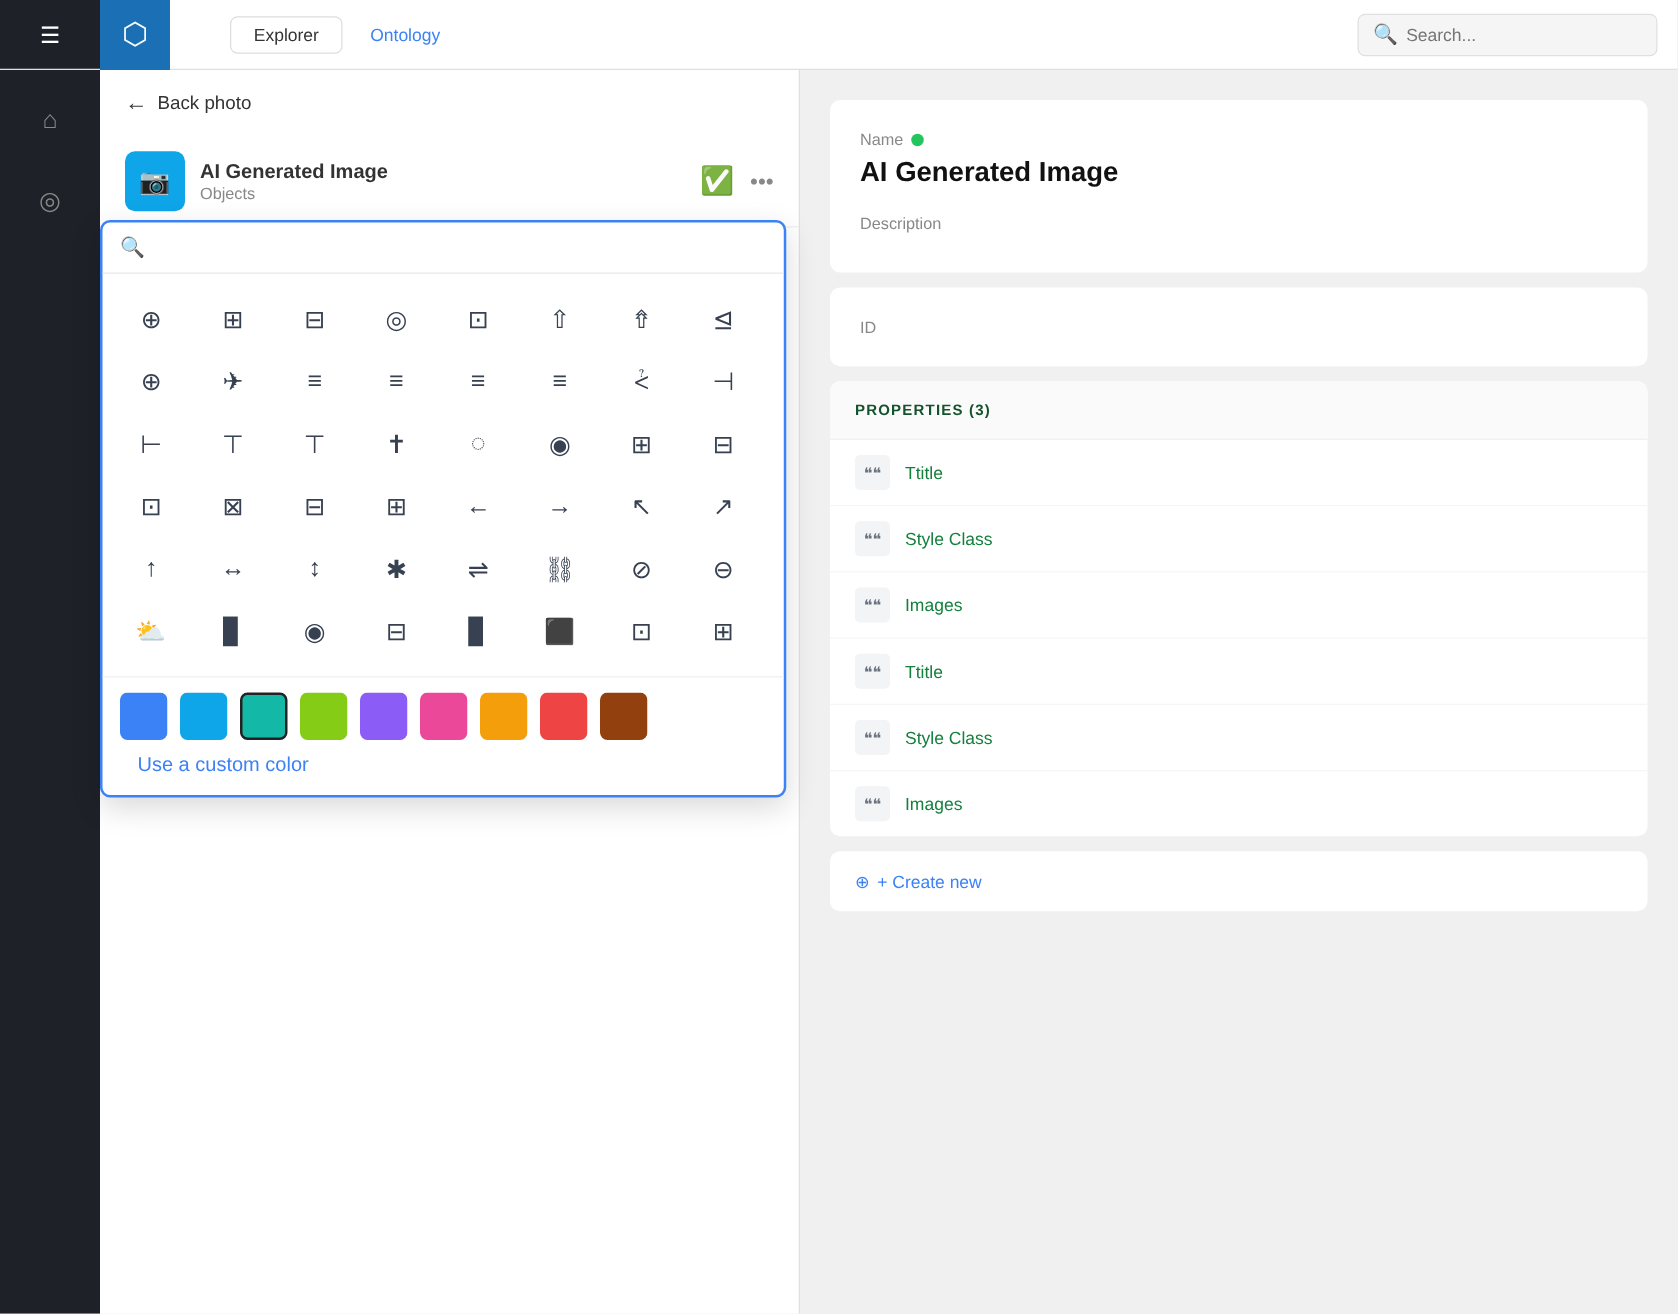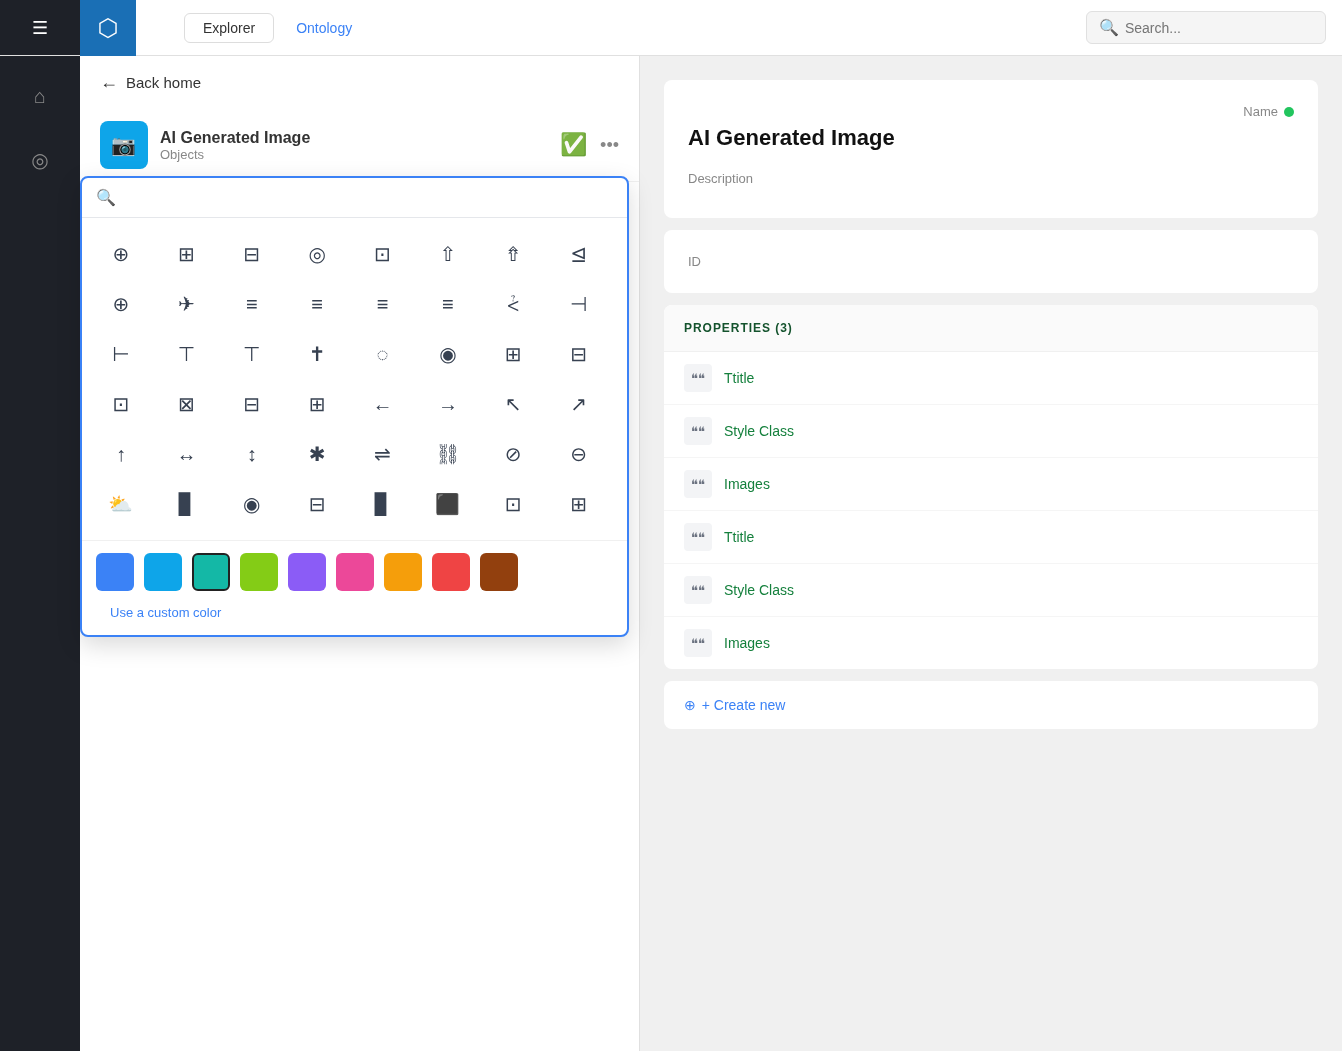--- a/index.html
+++ b/index.html
@@ -224,21 +224,21 @@
     }
     .color-swatch {
       width: 38px;
       height: 38px;
       border-radius: 6px;
       cursor: pointer;
       border: 2px solid transparent;
     }
     .color-swatch.active { border-color: #333; }
     .custom-color-link {
-      font-size: 13px;
+      font-size: 16px;
       color: #3b82f6;
       cursor: pointer;
       padding: 12px 14px;
       text-decoration: none;
     }
 
     
     .right-panel {
       flex: 1;
       background: #f0f0f0;
@@ -251,21 +251,20 @@
       padding: 24px;
       margin-bottom: 12px;
     }
     .detail-label {
       font-size: 13px;
       color: #888;
       margin-bottom: 6px;
       display: flex;
       align-items: center;
       gap: 6px;
-      justify-content: flex-end;
     }
     .status-dot {
       width: 10px;
       height: 10px;
       border-radius: 50%;
       background: #22c55e;
       display: inline-block;
     }
     .detail-title {
       font-size: 22px;
@@ -362,21 +361,21 @@
 
   <div class="left-sidebar">
     <div class="sidebar-icon">⌂</div>
     <div class="sidebar-icon">◎</div>
   </div>
 
   <div class="panel-area">
 
     <div class="back-nav">
       <span class="back-arrow">←</span>
-      <span>Back home</span>
+      <span>Back photo</span>
     </div>
 
     <div class="entity-header">
       <div class="entity-icon-bg">
         <span>📷</span>
       </div>
       <div class="entity-info">
         <div class="entity-name">AI Generated Image</div>
         <div class="entity-type">Objects</div>
       </div>

